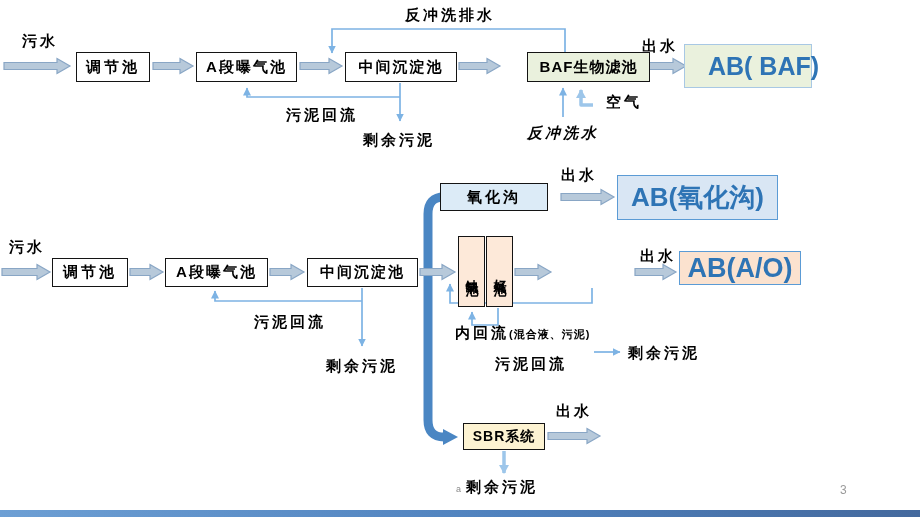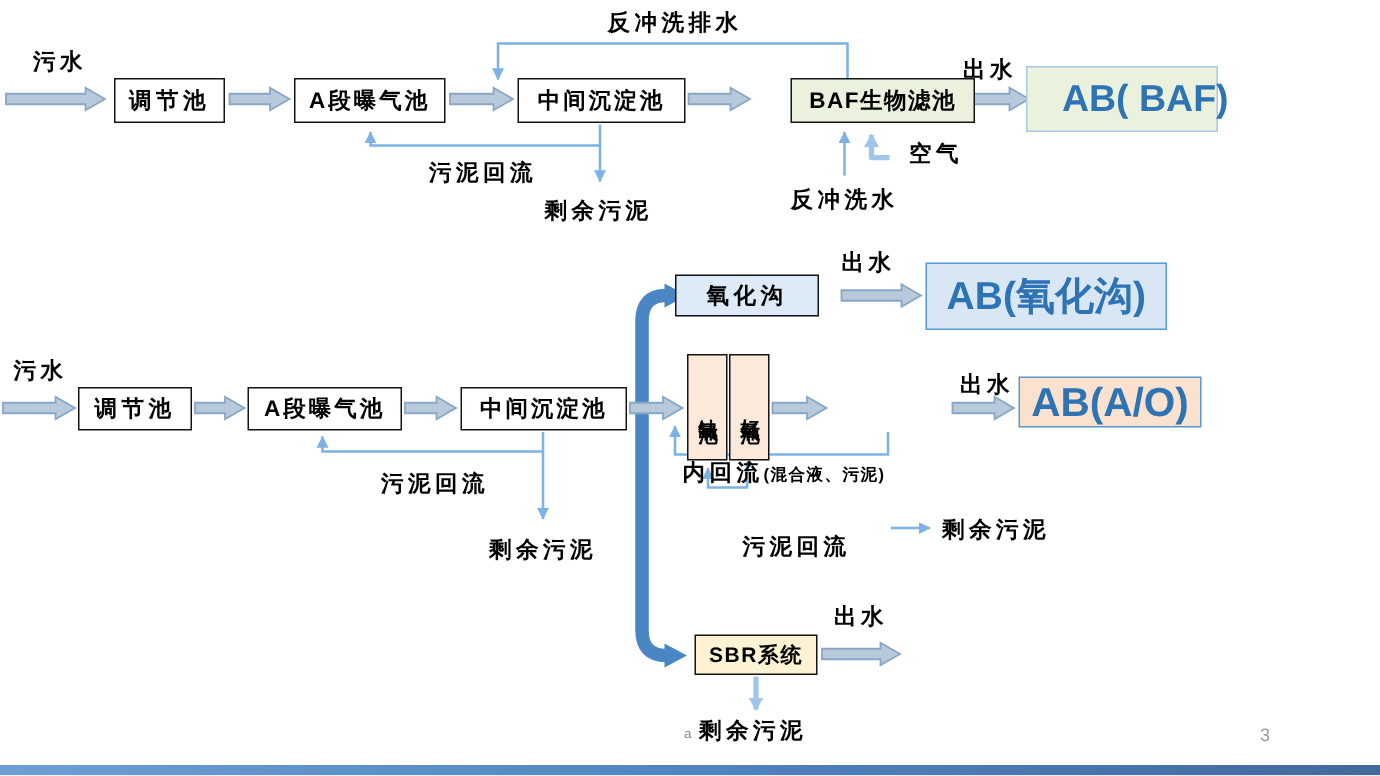--- a/index.html
+++ b/index.html
@@ -90,43 +90,43 @@
   <div class="pbox" style="left:76px;top:52px;width:74px;height:30px;">调节池</div>
   <div class="pbox" style="left:196px;top:52px;width:101px;height:30px;letter-spacing:2px;">A段曝气池</div>
   <div class="pbox" style="left:345px;top:52px;width:112px;height:30px;letter-spacing:2px;">中间沉淀池</div>
   <div class="pbox fill-green" style="left:527px;top:52px;width:123px;height:30px;letter-spacing:1px;">BAF生物滤池</div>
   <div class="abbox fill-green" style="left:684px;top:44px;width:128px;height:44px;font-size:25px;border-color:#a8c8e4;padding-left:31px;">AB( BAF)</div>
 
   <div class="lbl" style="left:405px;top:6px;">反冲洗排水</div>
   <div class="lbl" style="left:642px;top:37px;">出水</div>
   <div class="lbl" style="left:286px;top:106px;">污泥回流</div>
   <div class="lbl" style="left:363px;top:131px;">剩余污泥</div>
-  <div class="lbl" style="left:527px;top:124px;">反冲洗水</div>
+  <div class="lbl" style="left:527px;top:124px;font-style:italic;">反冲洗水</div>
   <div class="lbl" style="left:606px;top:93px;">空气</div>
 
   <div class="lbl" style="left:9px;top:238px;">污水</div>
   <div class="pbox" style="left:52px;top:258px;width:76px;height:29px;">调节池</div>
   <div class="pbox" style="left:165px;top:258px;width:103px;height:29px;letter-spacing:2px;">A段曝气池</div>
   <div class="pbox" style="left:307px;top:258px;width:111px;height:29px;letter-spacing:2px;">中间沉淀池</div>
   <div class="lbl" style="left:254px;top:313px;">污泥回流</div>
   <div class="lbl" style="left:326px;top:357px;">剩余污泥</div>
 
-  <div class="pbox fill-blue" style="left:450px;top:183px;width:96px;height:28px;text-align:center;">氧化沟</div>
+  <div class="pbox fill-blue" style="left:440px;top:183px;width:108px;height:28px;text-align:center;">氧化沟</div>
   <div class="lbl" style="left:561px;top:166px;">出水</div>
   <div class="abbox" style="left:617px;top:175px;width:161px;height:45px;font-size:26px;background:#d9e6f4;">AB(氧化沟)</div>
 
   <div class="pbox fill-peach" style="left:458px;top:236px;width:27px;height:71px;padding:0;">
     <span class="vtext">缺氧池</span>
   </div>
   <div class="pbox fill-peach" style="left:486px;top:236px;width:27px;height:71px;padding:0;">
     <span class="vtext">好氧池</span>
   </div>
   <div class="lbl" style="left:640px;top:247px;">出水</div>
   <div class="abbox" style="left:679px;top:251px;width:122px;height:34px;font-size:27px;background:#fbe2cf;">AB(A/O)</div>
-  <div class="lbl" style="left:455px;top:306px;">
+  <div class="lbl" style="left:455px;top:324px;">
     <span>内回流</span><span class="paren">(混合液、污泥)</span>
   </div>
   <div class="lbl" style="left:495px;top:355px;">污泥回流</div>
   <div class="lbl" style="left:628px;top:344px;">剩余污泥</div>
 
   <div class="pbox fill-yellow" style="left:463px;top:423px;width:82px;height:27px;font-size:14px;letter-spacing:1px;">SBR系统</div>
   <div class="lbl" style="left:556px;top:402px;">出水</div>
   <span class="stray" style="left:456px;top:484px;">a</span>
   <div class="lbl" style="left:466px;top:478px;">剩余污泥</div>
 

